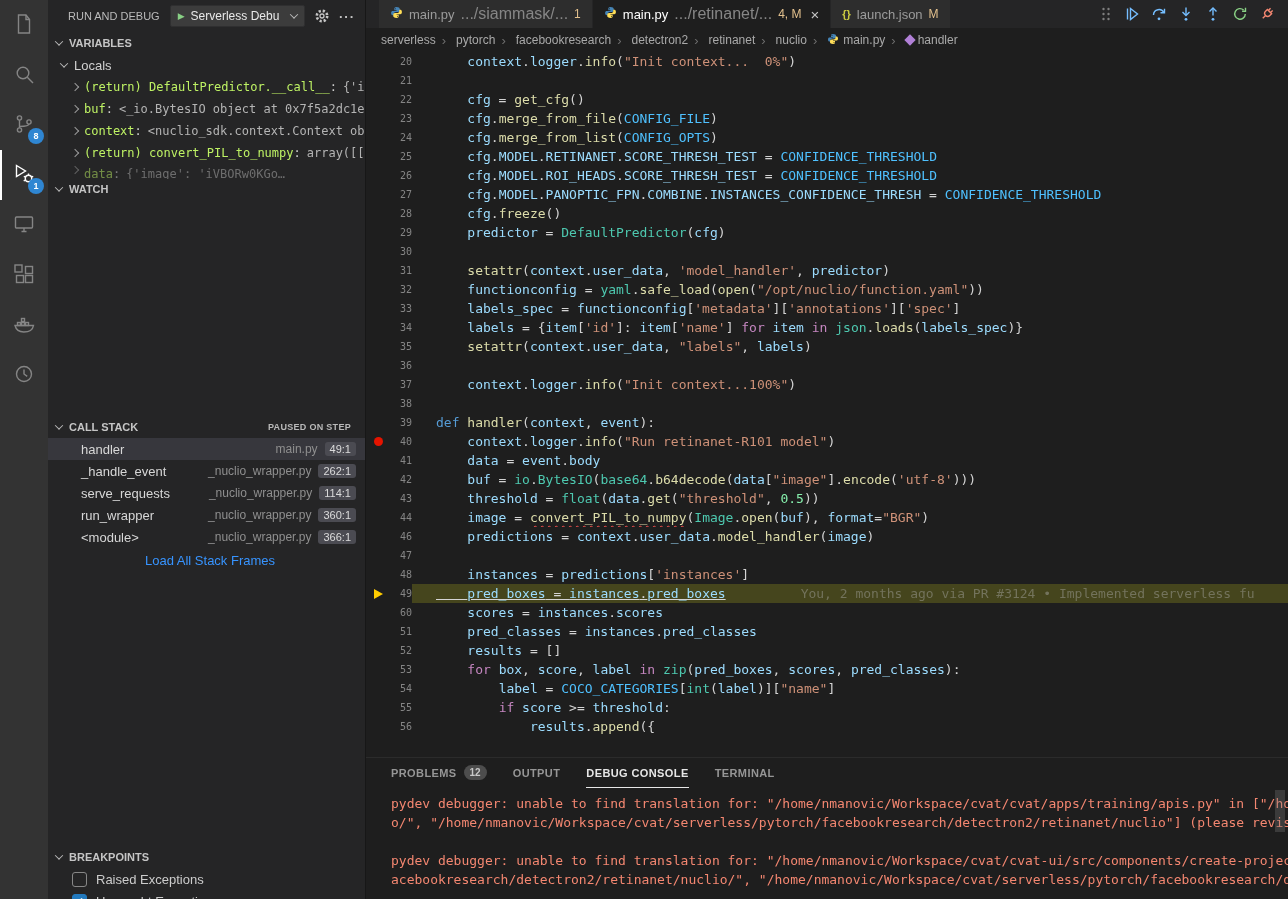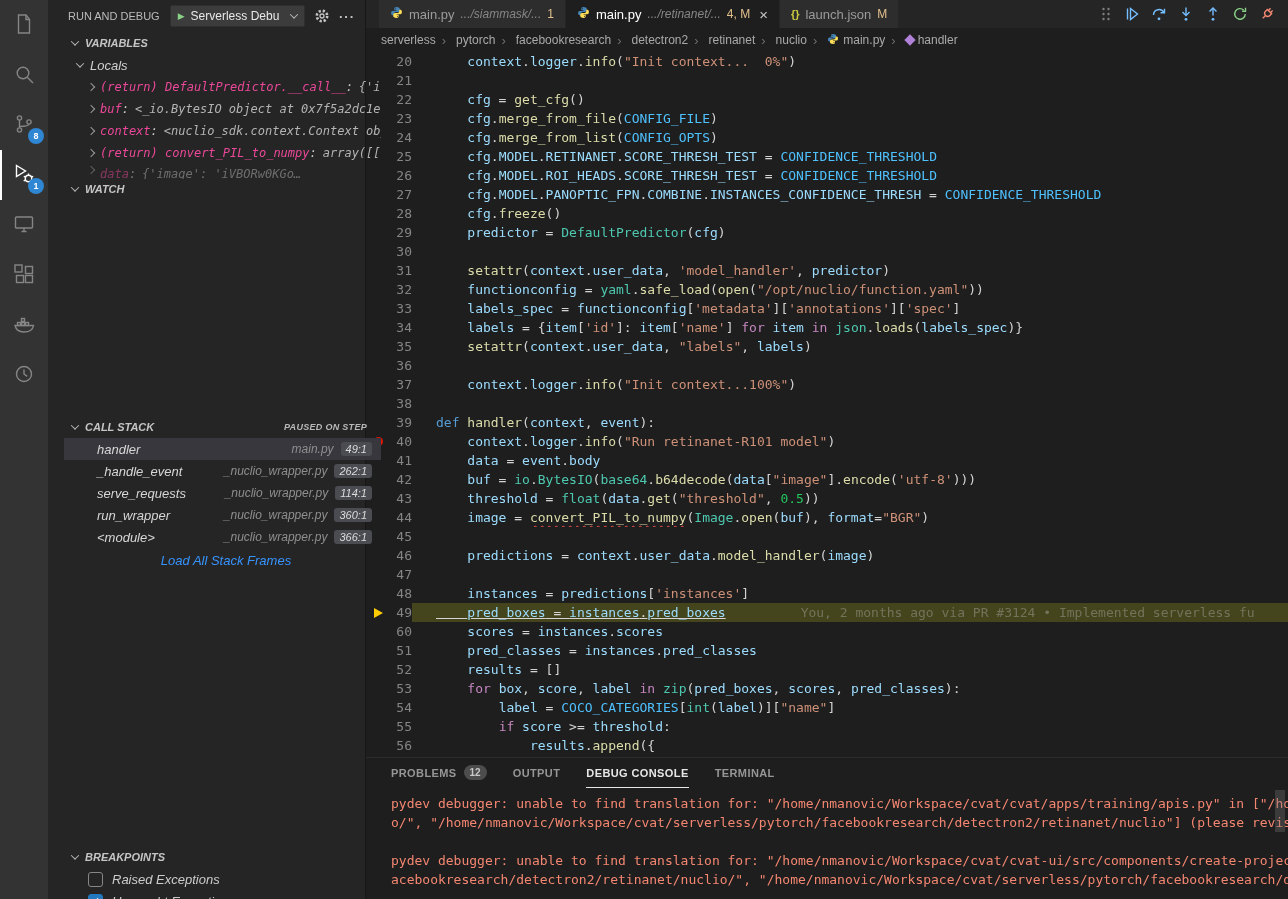--- a/index.html
+++ b/index.html
@@ -25,31 +25,31 @@
   .play-glyph { color:#89d185; font-size:9px; }
   .debug-select-label { font-size:12px; color:#e8e8e8; white-space:nowrap; overflow:hidden; flex:1; }
   .icon-btn { margin-left:9px; color:#c5c5c5; display:flex; align-items:center; cursor:pointer; }
   .icon-btn svg { stroke:#c5c5c5; fill:none; }
   .more-dots { font-size:13px; font-weight:bold; letter-spacing:1px; color:#c5c5c5; }
 
   .chev { display:inline-block; width:6px; height:6px; border-right:1.4px solid #b9b9b9; border-bottom:1.4px solid #b9b9b9; flex:none; }
   .chev.down { transform:rotate(45deg) translate(-1px,-1px); }
   .chev.right { transform:rotate(-45deg); }
 
-  .section { position:absolute; left:16px; width:100%;font-style:italic; }
+  .section { position:absolute; left:0; width:100%; }
   .sec-variables { top:32px; } .sec-watch { top:178px; } .sec-callstack { top:416px; } .sec-breakpoints { top:846px; }
   .sec-head { height:22px; display:flex; align-items:center; gap:7px; padding:0 14px 0 8px;
               font-size:11px; font-weight:bold; color:#c5c5c5; cursor:pointer; }
   .sec-status { margin-left:auto; font-size:9px; font-weight:bold; color:#b9b9b9; letter-spacing:0.3px; }
 
   .scope-row { height:22px; display:flex; align-items:center; gap:7px; padding-left:13px; color:#d0d0d0; cursor:pointer; }
   .var-row { height:22px; display:flex; align-items:center; gap:6px; padding-left:24px; cursor:pointer;
              font-family:"DejaVu Sans Mono","Liberation Mono",monospace; font-size:12px; white-space:nowrap; overflow:hidden; }
   .var-row .chev { border-color:#9a9a9a; }
-  .var-name { color:#ec4899; }
+  .var-name { color:#bef264; }
   .var-name::after { content:": "; color:#cccccc; }
   .var-value { color:#b4b4b4; overflow:hidden; }
   .var-row.clipped { height:15px; opacity:0.5; overflow:hidden; align-items:flex-start; padding-top:3px; }
 
   .frame { height:22px; display:flex; align-items:center; padding:0 9px 0 33px; cursor:pointer; }
   .frame.selected { background:#37373d; }
   .frame-fn { color:#d7d7d7; white-space:nowrap; }
   .frame-file { margin-left:auto; color:#8f8f8f; font-size:12px; padding-right:7px; white-space:nowrap; }
   .frame-pos { background:#4b4b52; color:#dcdcdc; font-size:11px; border-radius:3px; padding:1px 5px; flex:none; }
   .load-link { margin-top:5px; text-align:center; color:#3794ff; font-size:13px; cursor:pointer;margin-left:7px; }
@@ -59,21 +59,21 @@
               display:flex; align-items:center; justify-content:center; font-size:11px; color:#fff; flex:none; }
   .checkbox.checked { background:#2279bd; border-color:#2279bd; }
 
   
   .editor { position:absolute; left:365px; top:0; right:0; height:100%; display:flex; flex-direction:column; background:#1e1e1e; border-left:1px solid #171717; }
 
   .tabbar { height:28px; background:#252526; display:flex; align-items:stretch; padding-left:13px; flex:none; }
   .tab { display:flex; align-items:center; gap:6px; padding:0 11px; background:#2d2d2d; border-right:1px solid #252526;
          color:#9b9b9b; cursor:pointer; white-space:nowrap; }
   .tab.active { background:#1e1e1e; color:#ffffff; }
-  .tab-detail { color:#868686; font-size:12px;font-style:italic; }
+  .tab-detail { color:#868686; font-size:16px; }
   .tab-badge { color:#e2c08d; font-size:12px; }
   .tab-close { color:#c5c5c5; font-size:15px; margin-left:3px; }
   .json-glyph { color:#cbcb41; font-weight:bold; font-size:11px; }
 
   .debug-toolbar { margin-left:auto; display:flex; align-items:center; gap:11px; padding-right:13px; }
   .dt-icon { display:flex; align-items:center; cursor:pointer; }
   .dt-icon svg { fill:none; stroke-width:1.4; }
   .dt-blue svg { stroke:#75beff; } .dt-green svg { stroke:#89d185; } .dt-red svg { stroke:#f48771; } .dt-gray svg { stroke:#8a8a8a; }
 
   .breadcrumbs { height:24px; display:flex; align-items:center; padding-left:15px; font-size:12px; color:#a9a9a9; flex:none; background:#1e1e1e; }
@@ -82,25 +82,25 @@
   .method-diamond { width:8px; height:8px; background:#b180d7; transform:rotate(45deg); display:inline-block; flex:none; }
 
   
   .code { flex:1; overflow:hidden; font-family:"DejaVu Sans Mono","Liberation Mono",monospace; font-size:13px; line-height:19px; }
   .code-line { display:flex; height:19px; }
   .gutter { width:46px; flex:none; display:flex; align-items:center; }
   .glyph { width:14px; margin-left:5px; flex:none; }
   .glyph.bp::before { content:""; display:block; width:9px; height:9px; border-radius:50%; background:#e51400; margin:auto; }
   .glyph.arrow::before { content:""; display:block; width:0; height:0; border-left:9px solid #ffcc00;
                          border-top:5px solid transparent; border-bottom:5px solid transparent; margin:auto; }
-  .lnum { flex:1; text-align:right; color:#858585; font-size:13px; }
+  .lnum { flex:1; text-align:right; color:#858585; font-size:10px; }
   .lcontent { flex:1; padding-left:24px; white-space:pre; overflow:hidden; color:#d4d4d4; }
   .code-line.cur .lcontent { background:#45451d;text-decoration:underline; }
   .blame { display:inline-block; margin-left:75px; color:#73735c; }
-  .tk-d{color:#d4d4d4} .tk-v{color:#9cdcfe} .tk-f{color:#dcdcaa} .tk-s{color:#ce9178} .tk-n{color:#22c55e}
+  .tk-d{color:#d4d4d4} .tk-v{color:#9cdcfe} .tk-f{color:#dcdcaa} .tk-s{color:#ce9178} .tk-n{color:#86efac}
   .tk-k{color:#c586c0} .tk-b{color:#569cd6} .tk-c{color:#4fc1ff} .tk-t{color:#4ec9b0}
   .tk-fe{color:#dcdcaa; text-decoration:underline wavy #f14c4c 1px; text-underline-offset:3px;}
 
   
   .panel { height:142px; flex:none; border-top:1px solid #2b2b2b; display:flex; flex-direction:column; position:relative; background:#1e1e1e; }
   .panel-tabs { height:30px; display:flex; align-items:center; gap:26px; padding-left:25px; flex:none; }
   .ptab { height:100%; display:flex; align-items:center; gap:7px; font-size:11px; letter-spacing:0.4px; color:#969696; cursor:pointer; border-bottom:1px solid transparent;font-weight:bold; }
   .ptab.active { color:#e7e7e7; border-bottom-color:#e7e7e7; }
   .ptab-badge { background:#4d4d4d; color:#c8c8c8; border-radius:9px; padding:0 6px; font-size:10px; height:15px; line-height:15px; letter-spacing:0; }
   .panel-content { flex:1; overflow:hidden; padding:6px 0 0 25px; font-family:"DejaVu Sans Mono","Liberation Mono",monospace;
@@ -575,27 +575,20 @@
         <div class="code-line">
           <div class="gutter">
             <span class="glyph"></span>
             <span class="lnum">44</span>
           </div>
           <div class="lcontent"><span class="tk-d">    </span><span class="tk-v">image</span><span class="tk-d"> = </span><span class="tk-fe">convert_PIL_to_numpy</span><span class="tk-d">(</span><span class="tk-t">Image</span><span class="tk-d">.</span><span class="tk-f">open</span><span class="tk-d">(</span><span class="tk-v">buf</span><span class="tk-d">), </span><span class="tk-v">format</span><span class="tk-d">=</span><span class="tk-s">"BGR"</span><span class="tk-d">)</span></div>
         </div>
         <div class="code-line">
           <div class="gutter">
             <span class="glyph"></span>
-            <span class="lnum">45</span>
-          </div>
-          <div class="lcontent"></div>
-        </div>
-        <div class="code-line">
-          <div class="gutter">
-            <span class="glyph"></span>
             <span class="lnum">46</span>
           </div>
           <div class="lcontent"><span class="tk-d">    </span><span class="tk-v">predictions</span><span class="tk-d"> = </span><span class="tk-v">context</span><span class="tk-d">.</span><span class="tk-v">user_data</span><span class="tk-d">.</span><span class="tk-f">model_handler</span><span class="tk-d">(</span><span class="tk-v">image</span><span class="tk-d">)</span></div>
         </div>
         <div class="code-line">
           <div class="gutter">
             <span class="glyph"></span>
             <span class="lnum">47</span>
           </div>
           <div class="lcontent"></div>

